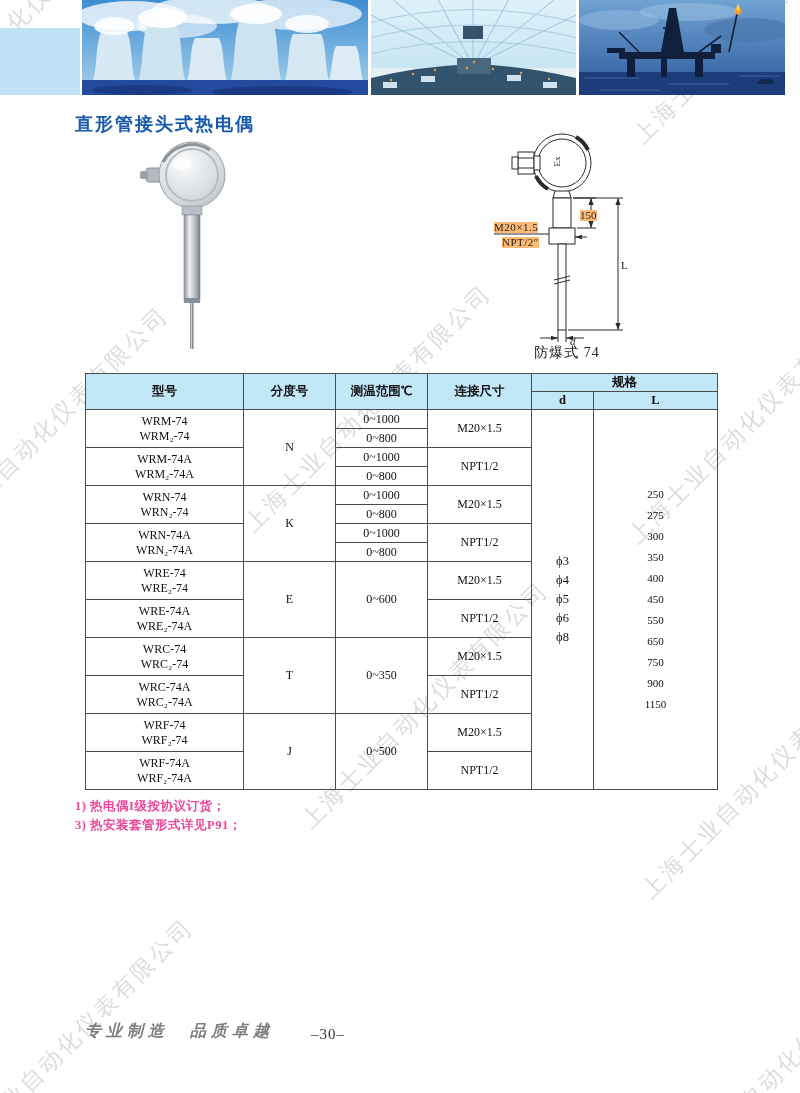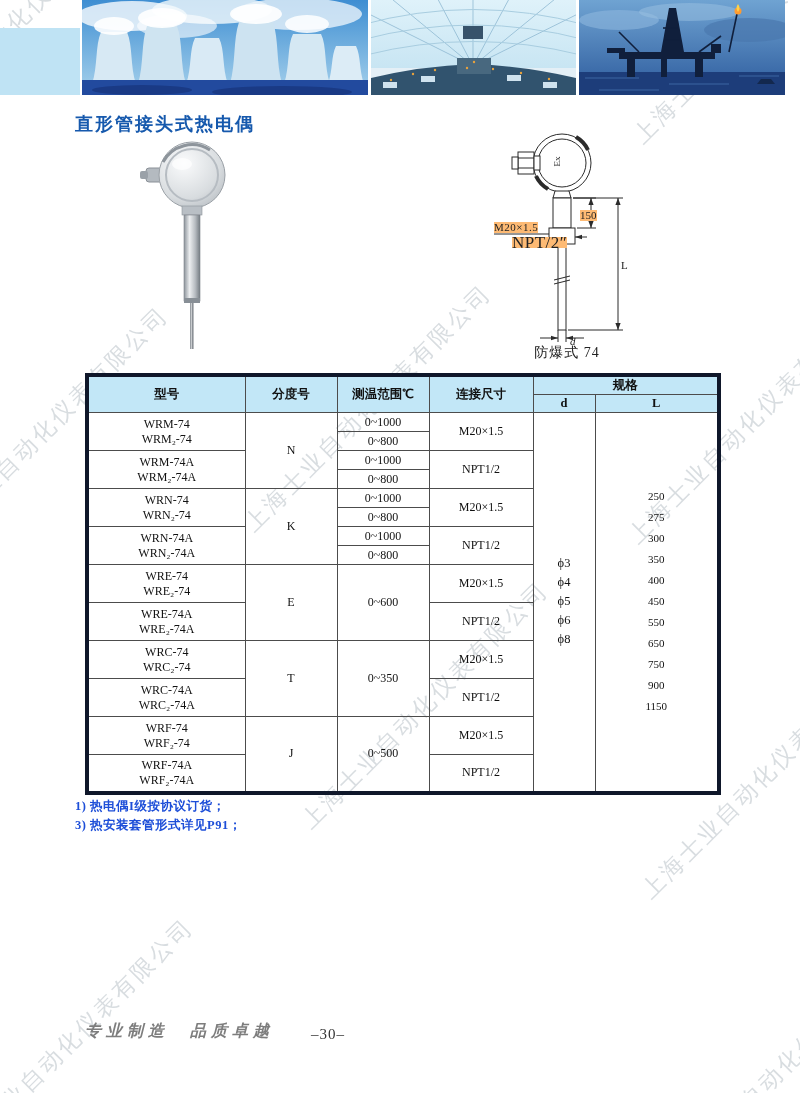--- a/index.html
+++ b/index.html
@@ -25,43 +25,43 @@
       font-family:"Liberation Sans",sans-serif;font-size:18px;font-weight:bold;
       color:#1659ad;letter-spacing:2px;margin-top:8px;}
 
   
   .photo-wrap{position:absolute;left:100px;top:138px;width:170px;height:215px;z-index:2;}
   .draw-wrap{position:absolute;left:492px;top:130px;width:180px;height:235px;z-index:2;
       font-family:"Liberation Serif",serif;}
   .dim-label{position:absolute;font-size:11px;color:#222;background:#fdba74;line-height:11px;}
   .lbl-150{left:88px;top:80px;}
   .lbl-m20{left:2px;top:92px;font-size:11px;letter-spacing:.5px;}
-  .lbl-npt{left:20px;top:107px;font-size:17px;letter-spacing:.5px;}
+  .lbl-npt{left:10px;top:107px;font-size:11px;letter-spacing:.5px;}
   .lbl-L{left:129px;top:130px;background:transparent;}
   .lbl-d{left:78px;top:206px;background:transparent;font-style:italic;}
   .draw-caption{position:absolute;left:0;top:214px;width:150px;text-align:center;
       font-size:14px;color:#222;letter-spacing:1px;background:transparent;}
 
   
   table.spec{position:absolute;left:85px;top:373px;width:632px;z-index:2;
-      border-collapse:collapse;table-layout:fixed;border:4px solid #0f172a;}
+      border-collapse:collapse;table-layout:fixed;border:1px solid #0f172a;}
   table.spec th,table.spec td{border:1px solid #4c4c4c;text-align:center;vertical-align:middle;
       padding:0;font-size:12px;color:#111;}
   table.spec th{background:#c2e7f7;font-weight:bold;font-size:12.5px;height:17px;
       font-family:"Liberation Serif",serif;}
   tr.r-sub{height:19px;}
   tr.r-tall{height:38px;}
   td.model-cell div{line-height:15px;}
   td.graduation-cell{font-size:13px;}
   td.d-col div{line-height:19px;font-size:12.5px;}
   td.l-col div{line-height:21px;font-size:11px;}
 
   
   .notes{position:absolute;left:75px;top:797px;z-index:2;font-size:12.5px;font-weight:600;
-      color:#1d4ed8;line-height:19px;letter-spacing:.5px;}
+      color:#ec4899;line-height:19px;letter-spacing:.5px;}
 
   
   .footer-slogan{position:absolute;left:85px;top:1021px;z-index:2;font-size:16px;
       font-style:italic;font-weight:bold;color:#7d7d7d;letter-spacing:5px;}
   .page-number{position:absolute;left:0;top:1026px;width:656px;text-align:center;z-index:2;
       font-size:15px;color:#333;letter-spacing:1px;}
 
   svg .ln{stroke:#2b2b2b;stroke-width:1;fill:none;}
   svg .fillw{fill:#fff;stroke:#2b2b2b;stroke-width:1;}
 </style>

